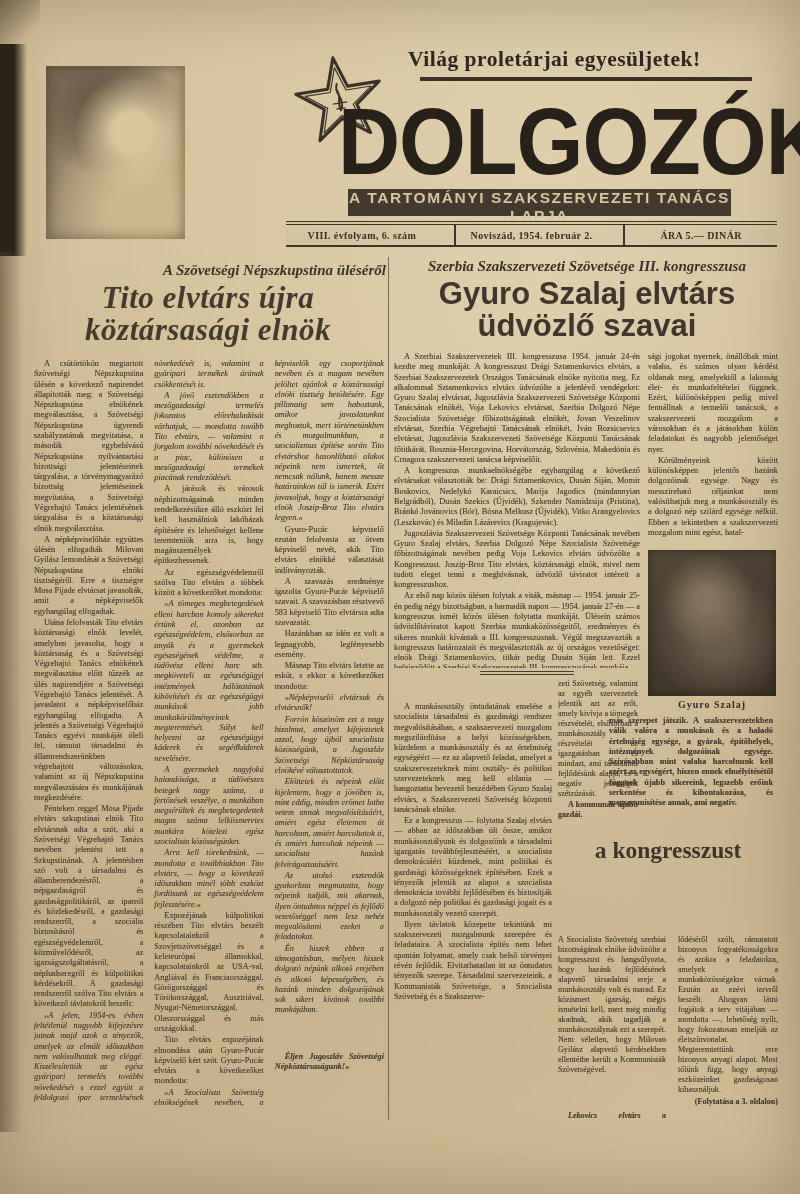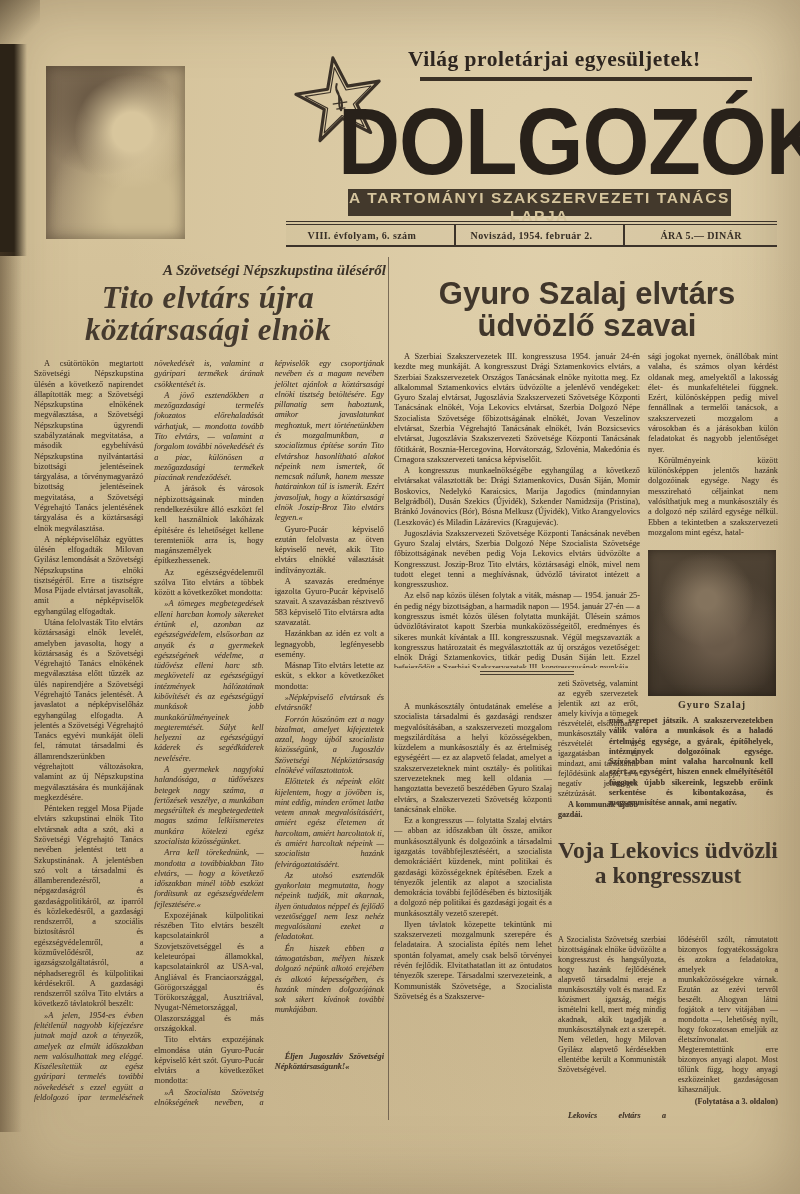--- a/index.html
+++ b/index.html
@@ -150,20 +150,21 @@
         <p class="italic">»Népképviselő elvtársak és elvtársnők!</p>
         <p class="italic">Forrón köszönöm ezt a nagy bizalmat, amelyet kifejeztetek azzal, hogy újból szocialista közösségünk, a Jugoszláv Szövetségi Népköztársaság elnökévé választottatok.</p>
         <p class="italic">Előttetek és népeink előtt kijelentem, hogy a jövőben is, mint eddig, minden erőmet latba vetem annak megvalósításáért, amiért egész életemen át harcoltam, amiért harcoltatok ti, és amiért harcoltak népeink — szocialista hazánk felvirágoztatásáért.</p>
         <p class="italic">Az utolsó esztendők gyakorlata megmutatta, hogy népeink tudják, mit akarnak, ilyen öntudatos néppel és fejlődő vezetőséggel nem lesz nehéz megvalósítani ezeket a feladatokat.</p>
         <p class="italic">Én hiszek ebben a támogatásban, mélyen hiszek dolgozó népünk alkotó erejében és alkotó képességében, és hazánk minden dolgozójának sok sikert kívánok további munkájában.</p>
         <p class="bolditalic">Éljen Jugoszláv Szövetségi Népköztársaságunk!«</p>
       </div>
   </div>
 
   <div class="abs" id="rightzone">
+    <div class="kicker" style="position:absolute;left:0;top:0;width:390px;">Szerbia Szakszervezeti Szövetsége III. kongresszusa</div>
     <div class="szalaj-headline">
       <div>Gyuro Szalaj elvtárs</div>
       <div>üdvözlő szavai</div>
     </div>
 
     <div class="abs coltext col-a">
         <p>A Szerbiai Szakszervezetek III. kongresszusa 1954. január 24-én kezdte meg munkáját. A kongresszust Drági Sztamenkovics elvtárs, a Szerbiai Szakszervezetek Országos Tanácsának elnöke nyitotta meg. Ez alkalommal Sztamenkovics elvtárs üdvözölte a jelenlévő vendégeket: Gyuro Szalaj elvtársat, Jugoszlávia Szakszervezeti Szövetsége Központi Tanácsának elnökét, Voja Lekovics elvtársat, Szerbia Dolgozó Népe Szocialista Szövetsége főbizottságának elnökét, Jovan Veszelinov elvtársat, Szerbia Végrehajtó Tanácsának elnökét, Iván Bozsicsevics elvtársat, Jugoszlávia Szakszervezeti Szövetsége Központi Tanácsának főtitkárát, Bosznia-Hercegovina, Horvátország, Szlovénia, Makedónia és Crnagora szakszervezeti tanácsa képviselőit.</p>
         <p>A kongresszus munkaelnökségébe egyhangúlag a következő elvtársakat választották be: Drági Sztamenkovics, Dusán Siján, Momir Boskovics, Nedelykó Karaicsics, Marija Jagodics (mindannyian Belgrádból), Dusán Szekics (Újvidék), Szkender Namidzsija (Pristina), Bránkó Jovánovics (Bór), Bósna Melkusz (Újvidék), Vitko Arangyelovics (Leszkovác) és Miladin Lázárevics (Kragujevác).</p>
         <p>Jugoszlávia Szakszervezeti Szövetsége Központi Tanácsának nevében Gyuro Szalaj elvtárs, Szerbia Dolgozó Népe Szocialista Szövetsége főbizottságának nevében pedig Voja Lekovics elvtárs üdvözölte a Kongresszust. Joszip-Broz Tito elvtárs, köztársasági elnök, mivel nem tudott eleget tenni a meghívásnak, üdvözlő táviratot intézett a kongresszushoz.</p>
         <p>Az első nap közös ülésen folytak a viták, másnap — 1954. január 25-én pedig négy bizottságban, a harmadik napon — 1954. január 27-én — a kongresszus ismét közös ülésen folytatta munkáját. Ülésein számos üdvözlőtáviratot kapott Szerbia munkaközösségeitől, eredményes és sikeres munkát kívántak a III. kongresszusnak. Végül megszavazták a kongresszus határozatait és megválasztották az új országos vezetőséget: elnök Drági Sztamenkovics, titkár pedig Dusán Siján lett. Ezzel befejeződött a Szerbiai Szakszervezetek III. kongresszusának munkája.</p>
@@ -184,21 +185,20 @@
         <p>A munkásosztály öntudatának emelése a szocialista társadalmi és gazdasági rendszer megvalósításában, a szakszervezeti mozgalom megszilárdítása a helyi közösségekben, küzdelem a munkásosztály és az értelmiség egységéért — ez az alapvető feladat, amelyet a szakszervezeteknek mint osztály- és politikai szervezeteknek meg kell oldania — hangoztatta bevezető beszédében Gyuro Szalaj elvtárs, a Szakszervezeti Szövetség központi tanácsának elnöke.</p>
         <p>Ez a kongresszus — folytatta Szalaj elvtárs — abban az időszakban ült össze, amikor munkásosztályunk és dolgozóink a társadalmi igazgatás továbbfejlesztéséért, a szocialista demokráciáért küzdenek, mint politikai és gazdasági közösségeknek építésében. Ezek a tényezők jelentik az alapot a szocialista demokrácia további fejlődésében és biztosítják a dolgozó nép politikai és gazdasági jogait és a munkásosztály vezető szerepét.</p>
         <p>Ilyen távlatok közepette tekintünk mi szakszervezeti mozgalmunk szerepére és feladataira. A szocialista építés nem lehet spontán folyamat, amely csak belső törvényei révén fejlődik. Elvitathatatlan itt az öntudatos tényezők szerepe. Társadalmi szervezeteink, a Kommunisták Szövetsége, a Szocialista Szövetség és a Szakszerve-</p>
       </div>
     <div class="abs coltext col-a2">
         <p class="noindent">zeti Szövetség, valamint az egyéb szervezetek jelentik azt az erőt, amely kivívja a tömegek részvételét, elsősorban a munkásosztály részvételét az igazgatásban és mindazt, ami társadalmi fejlődésünk alapja, és a negatív jelenségek szétzúzását.</p>
         <p class="bold">A kommunák újabb gazdái.</p>
       </div>
 
     <div class="lek-headline">
-      <div>Voja Lekovics üdvözli</div>
       <div>a kongresszust</div>
     </div>
     <div class="abs coltext col-l1">
         <p class="noindent">A Szocialista Szövetség szerbiai bizottságának elnöke üdvözölte a kongresszust és hangsúlyozta, hogy hazánk fejlődésének alapvető társadalmi ereje a munkásosztály volt és marad. Ez közismert igazság, mégis ismételni kell, mert még mindig akadnak, akik tagadják a munkásosztálynak ezt a szerepét. Nem véletlen, hogy Milovan Gyilász alapvető kérdésekben ellentétbe került a Kommunisták Szövetségével.</p>
         <p class="bolditalic">Lekovics elvtárs a továbbiakban hazánk gazdasági fej-</p>
       </div>
     <div class="abs coltext col-l2">
         <p class="noindent">lődéséről szólt, rámutatott bizonyos fogyatékosságokra és azokra a feladatokra, amelyek a munkaközösségekre várnak. Ezután az ezévi tervről beszélt. Ahogyan látni fogjátok a terv vitájában — mondotta —, lehetőség nyílt, hogy fokozatosan emeljük az életszínvonalat. Megteremtettünk erre bizonyos anyagi alapot. Most tőlünk függ, hogy anyagi eszközeinket gazdaságosan kihasználjuk.</p>
         <p class="bold right">(Folytatása a 3. oldalon)</p>
       </div>

